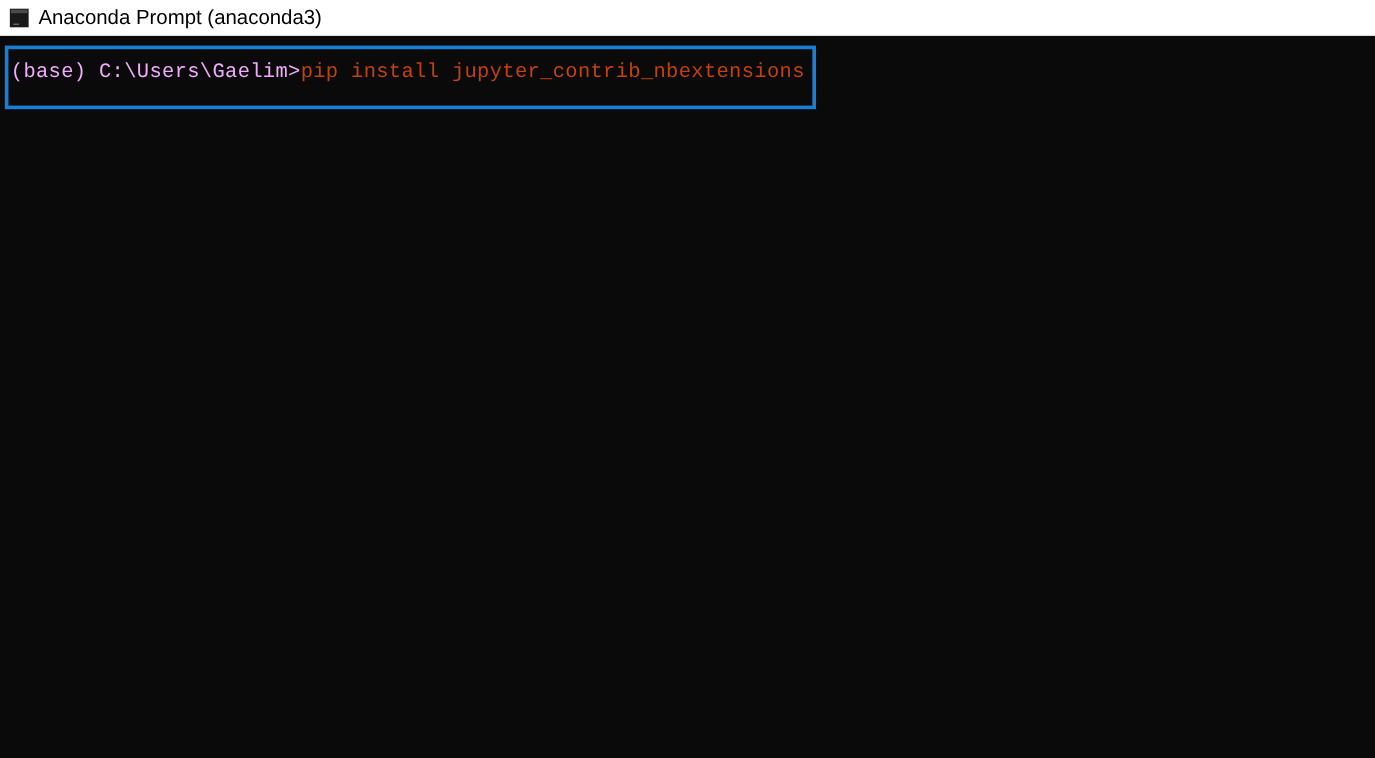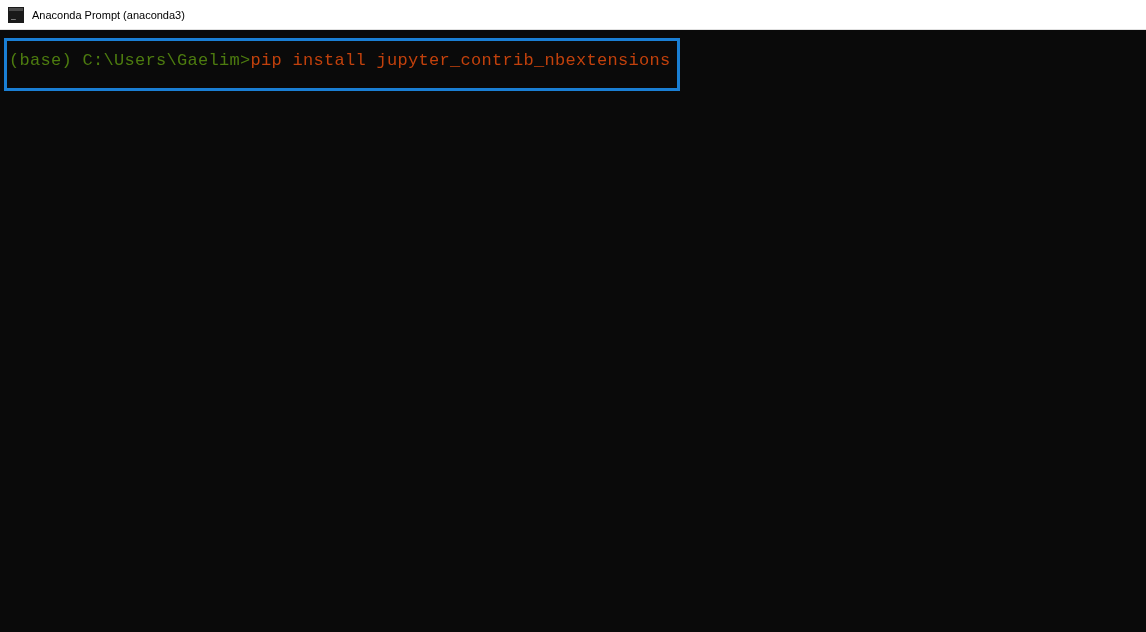--- a/index.html
+++ b/index.html
@@ -28,21 +28,21 @@
       margin-right: 8px;
       display: inline-flex;
       align-items: center;
       justify-content: center;
     }
     .title-bar-icon svg {
       width: 16px;
       height: 16px;
     }
     .title-bar-text {
-      font-size: 11px;
+      font-size: 17px;
       color: #000000;
     }
     .terminal {
       width: 100%;
       height: calc(100% - 30px);
       background: #0a0a0a;
       padding: 8px 0 0 0;
       position: relative;
     }
     .highlight-box {
@@ -54,21 +54,21 @@
       display: inline-block;
     }
     .terminal-line {
       font-family: Consolas, "Courier New", monospace;
       font-size: 17px;
       color: #d4d4d4;
       white-space: pre;
       letter-spacing: 0.3px;
     }
     .prompt-part {
-      color: #4d7c0f;
+      color: #f0abfc;
     }
     .command-part {
       color: #c2410c;
     }
   </style>
 </head>
 <body>
 
 <div class="title-bar">
   <span class="title-bar-icon">

